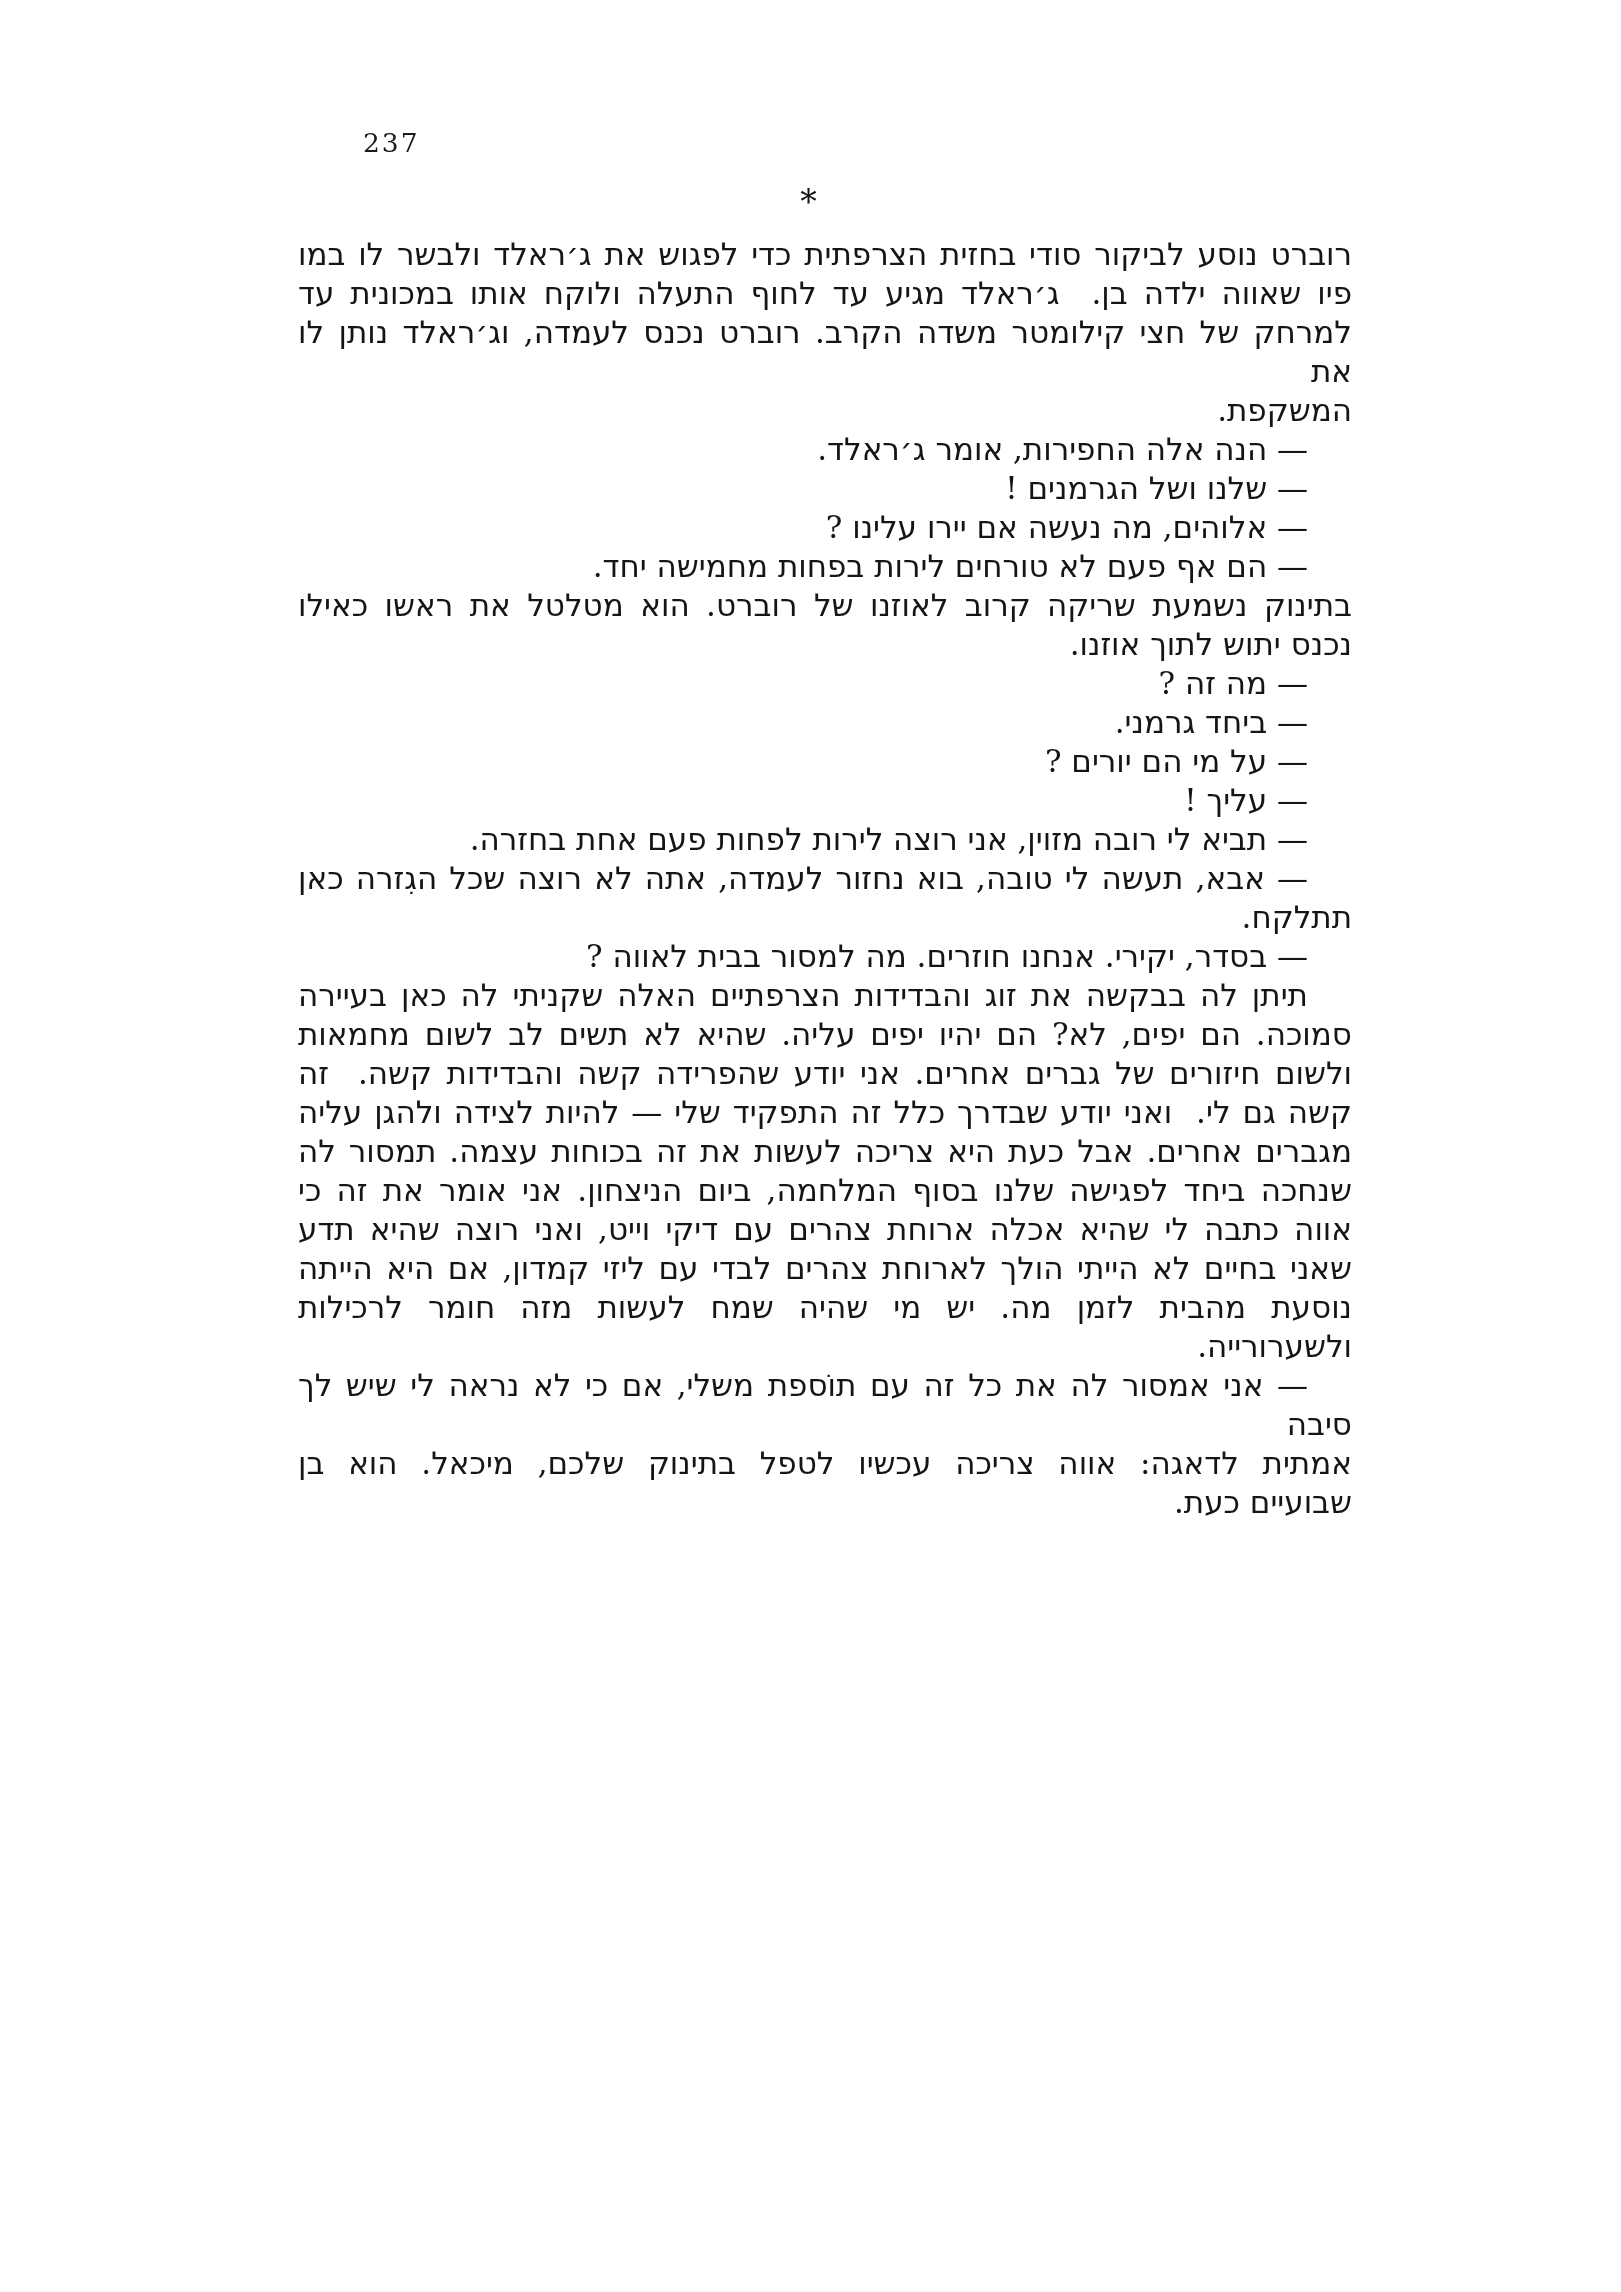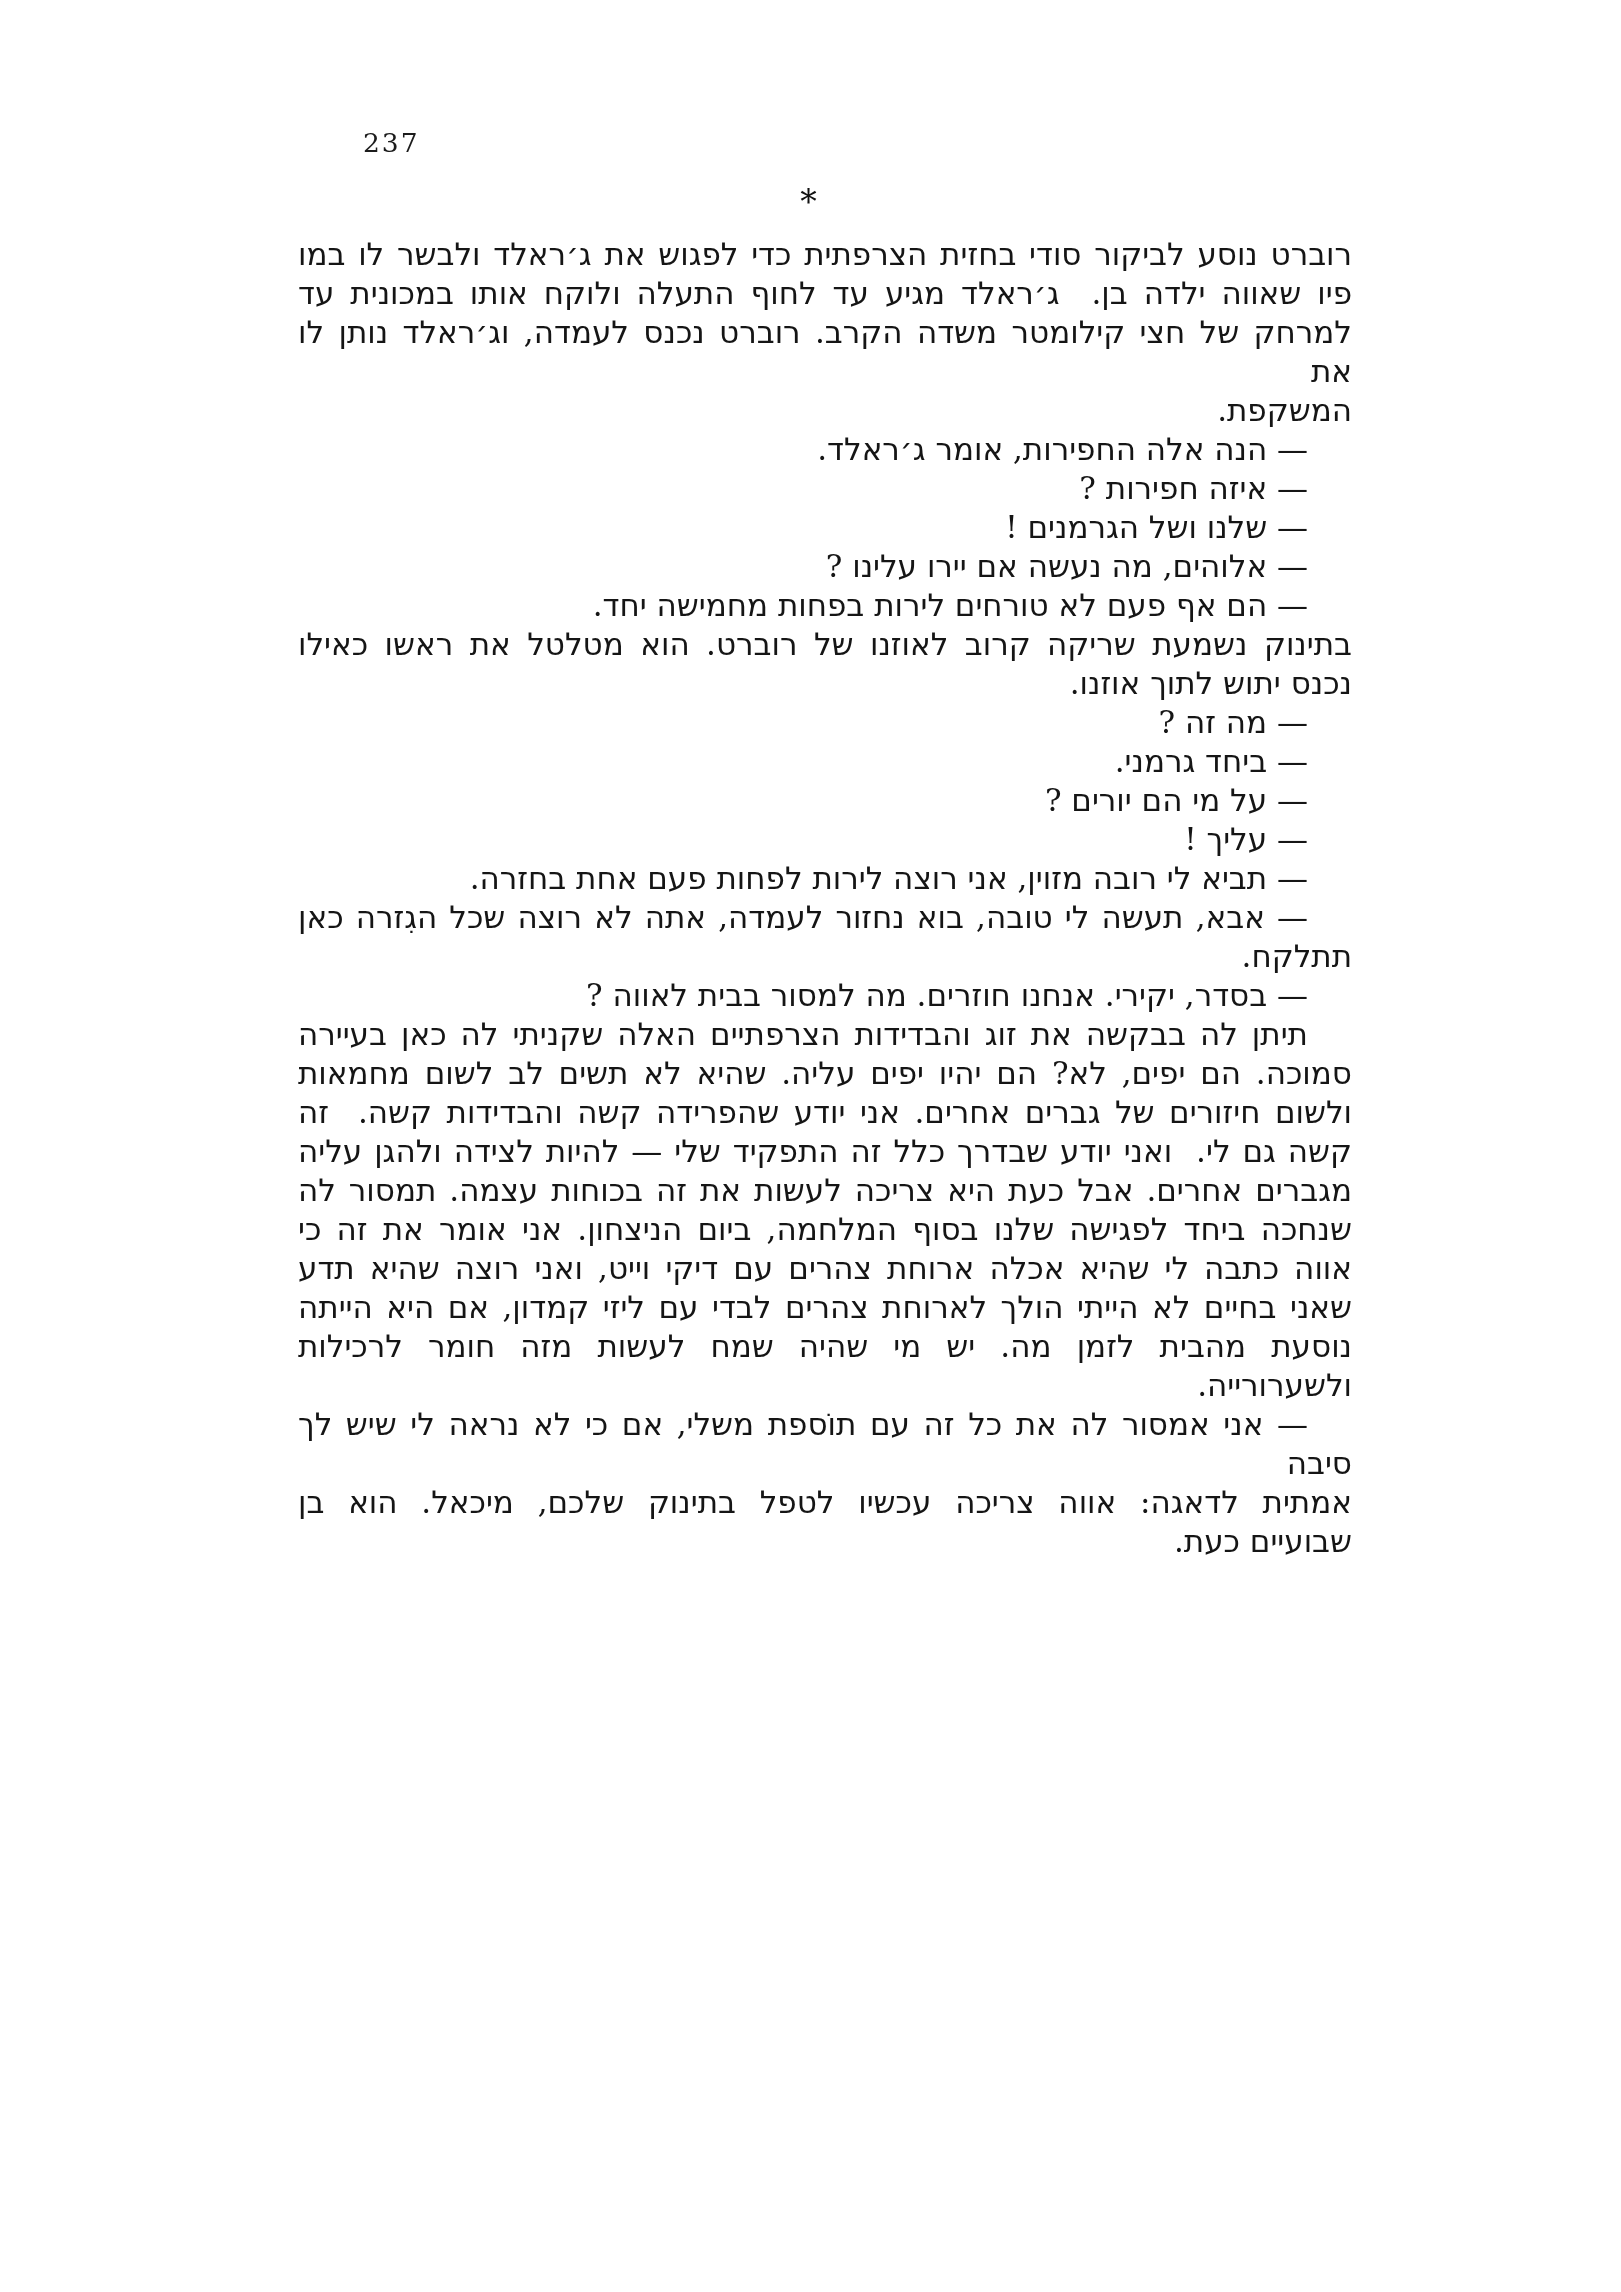--- a/index.html
+++ b/index.html
@@ -69,21 +69,20 @@
   <div class="page-number">237</div>
 
   <div class="section-divider">*</div>
 
   <div class="text-block">
       <div class="line j">רוברט נוסע לביקור סודי בחזית הצרפתית כדי לפגוש את ג׳ראלד ולבשר לו במו</div>
       <div class="line j">פיו שאווה ילדה בן.&nbsp; ג׳ראלד מגיע עד לחוף התעלה ולוקח אותו במכונית עד</div>
       <div class="line j">למרחק של חצי קילומטר משדה הקרב. רוברט נכנס לעמדה, וג׳ראלד נותן לו את</div>
       <div class="line">המשקפת.</div>
       <div class="line ind">— הנה אלה החפירות, אומר ג׳ראלד.</div>
-      <div class="line ind">— איזה חפירות ?</div>
       <div class="line ind">— שלנו ושל הגרמנים !</div>
       <div class="line ind">— אלוהים, מה נעשה אם יירו עלינו ?</div>
       <div class="line ind">— הם אף פעם לא טורחים לירות בפחות מחמישה יחד.</div>
       <div class="line j">בתינוק נשמעת שריקה קרוב לאוזנו של רוברט. הוא מטלטל את ראשו כאילו</div>
       <div class="line">נכנס יתוש לתוך אוזנו.</div>
       <div class="line ind">— מה זה ?</div>
       <div class="line ind">— ביחד גרמני.</div>
       <div class="line ind">— על מי הם יורים ?</div>
       <div class="line ind">— עליך !</div>
       <div class="line ind">— תביא לי רובה מזוין, אני רוצה לירות לפחות פעם אחת בחזרה.</div>

